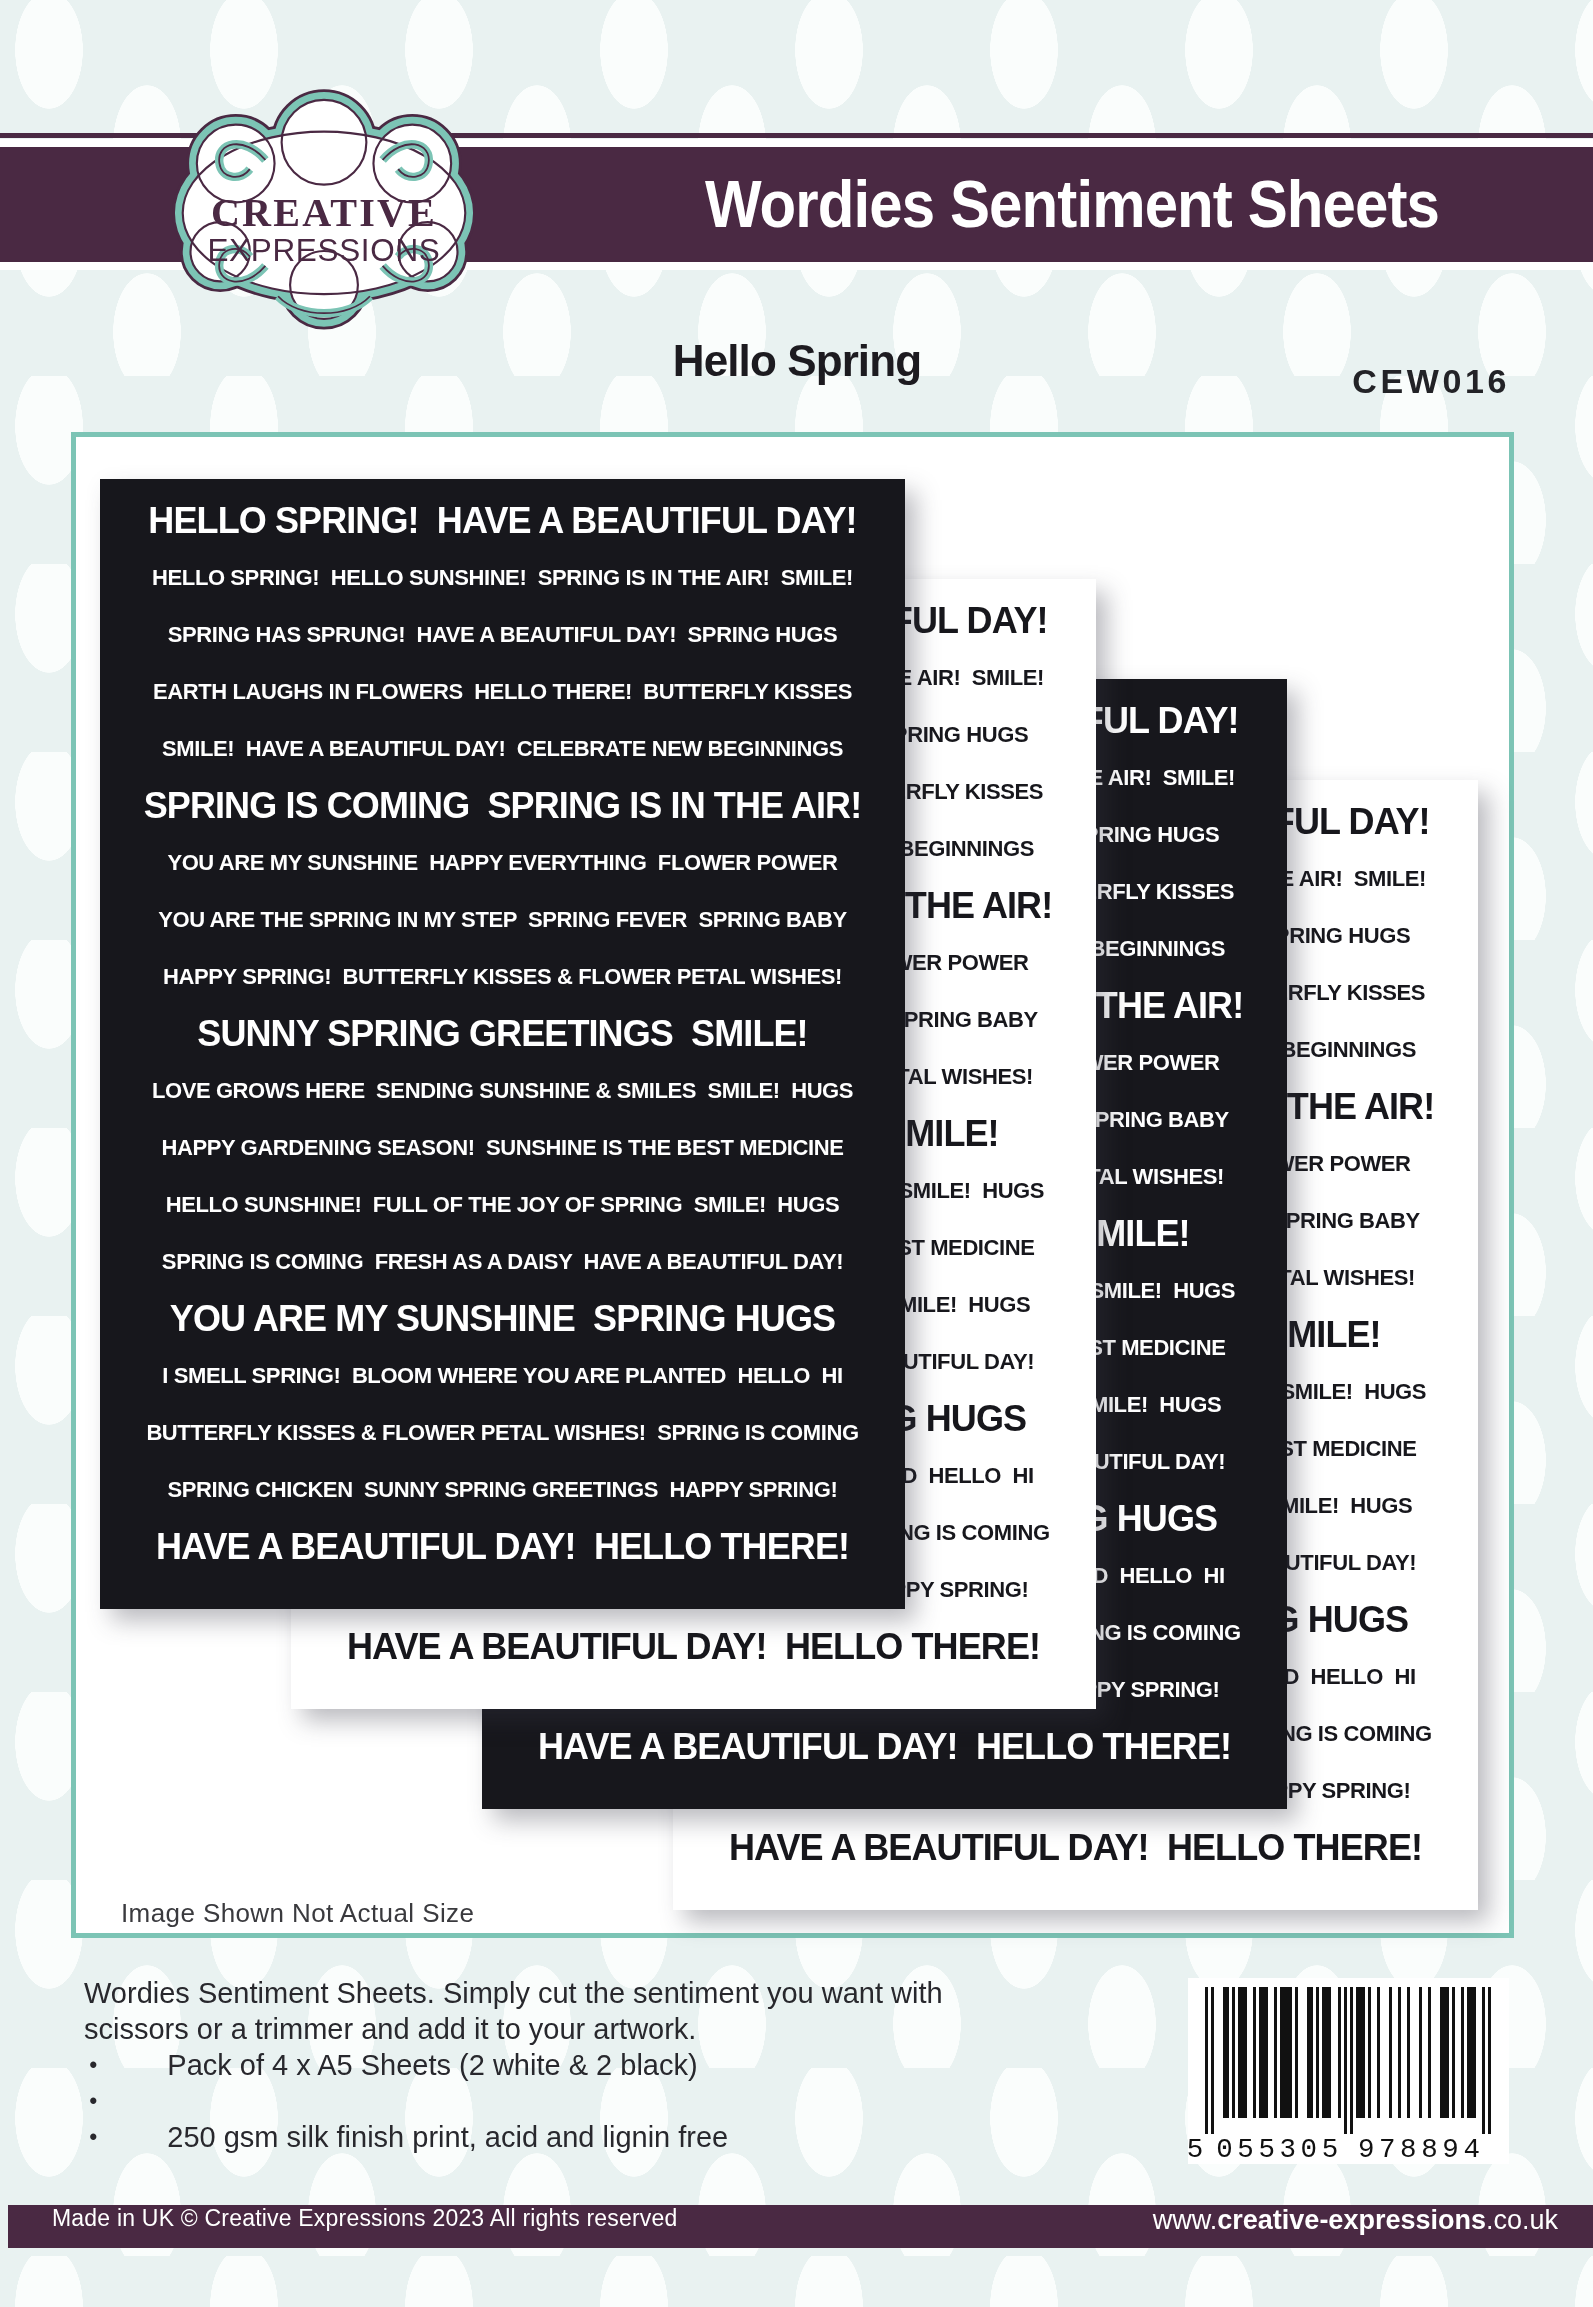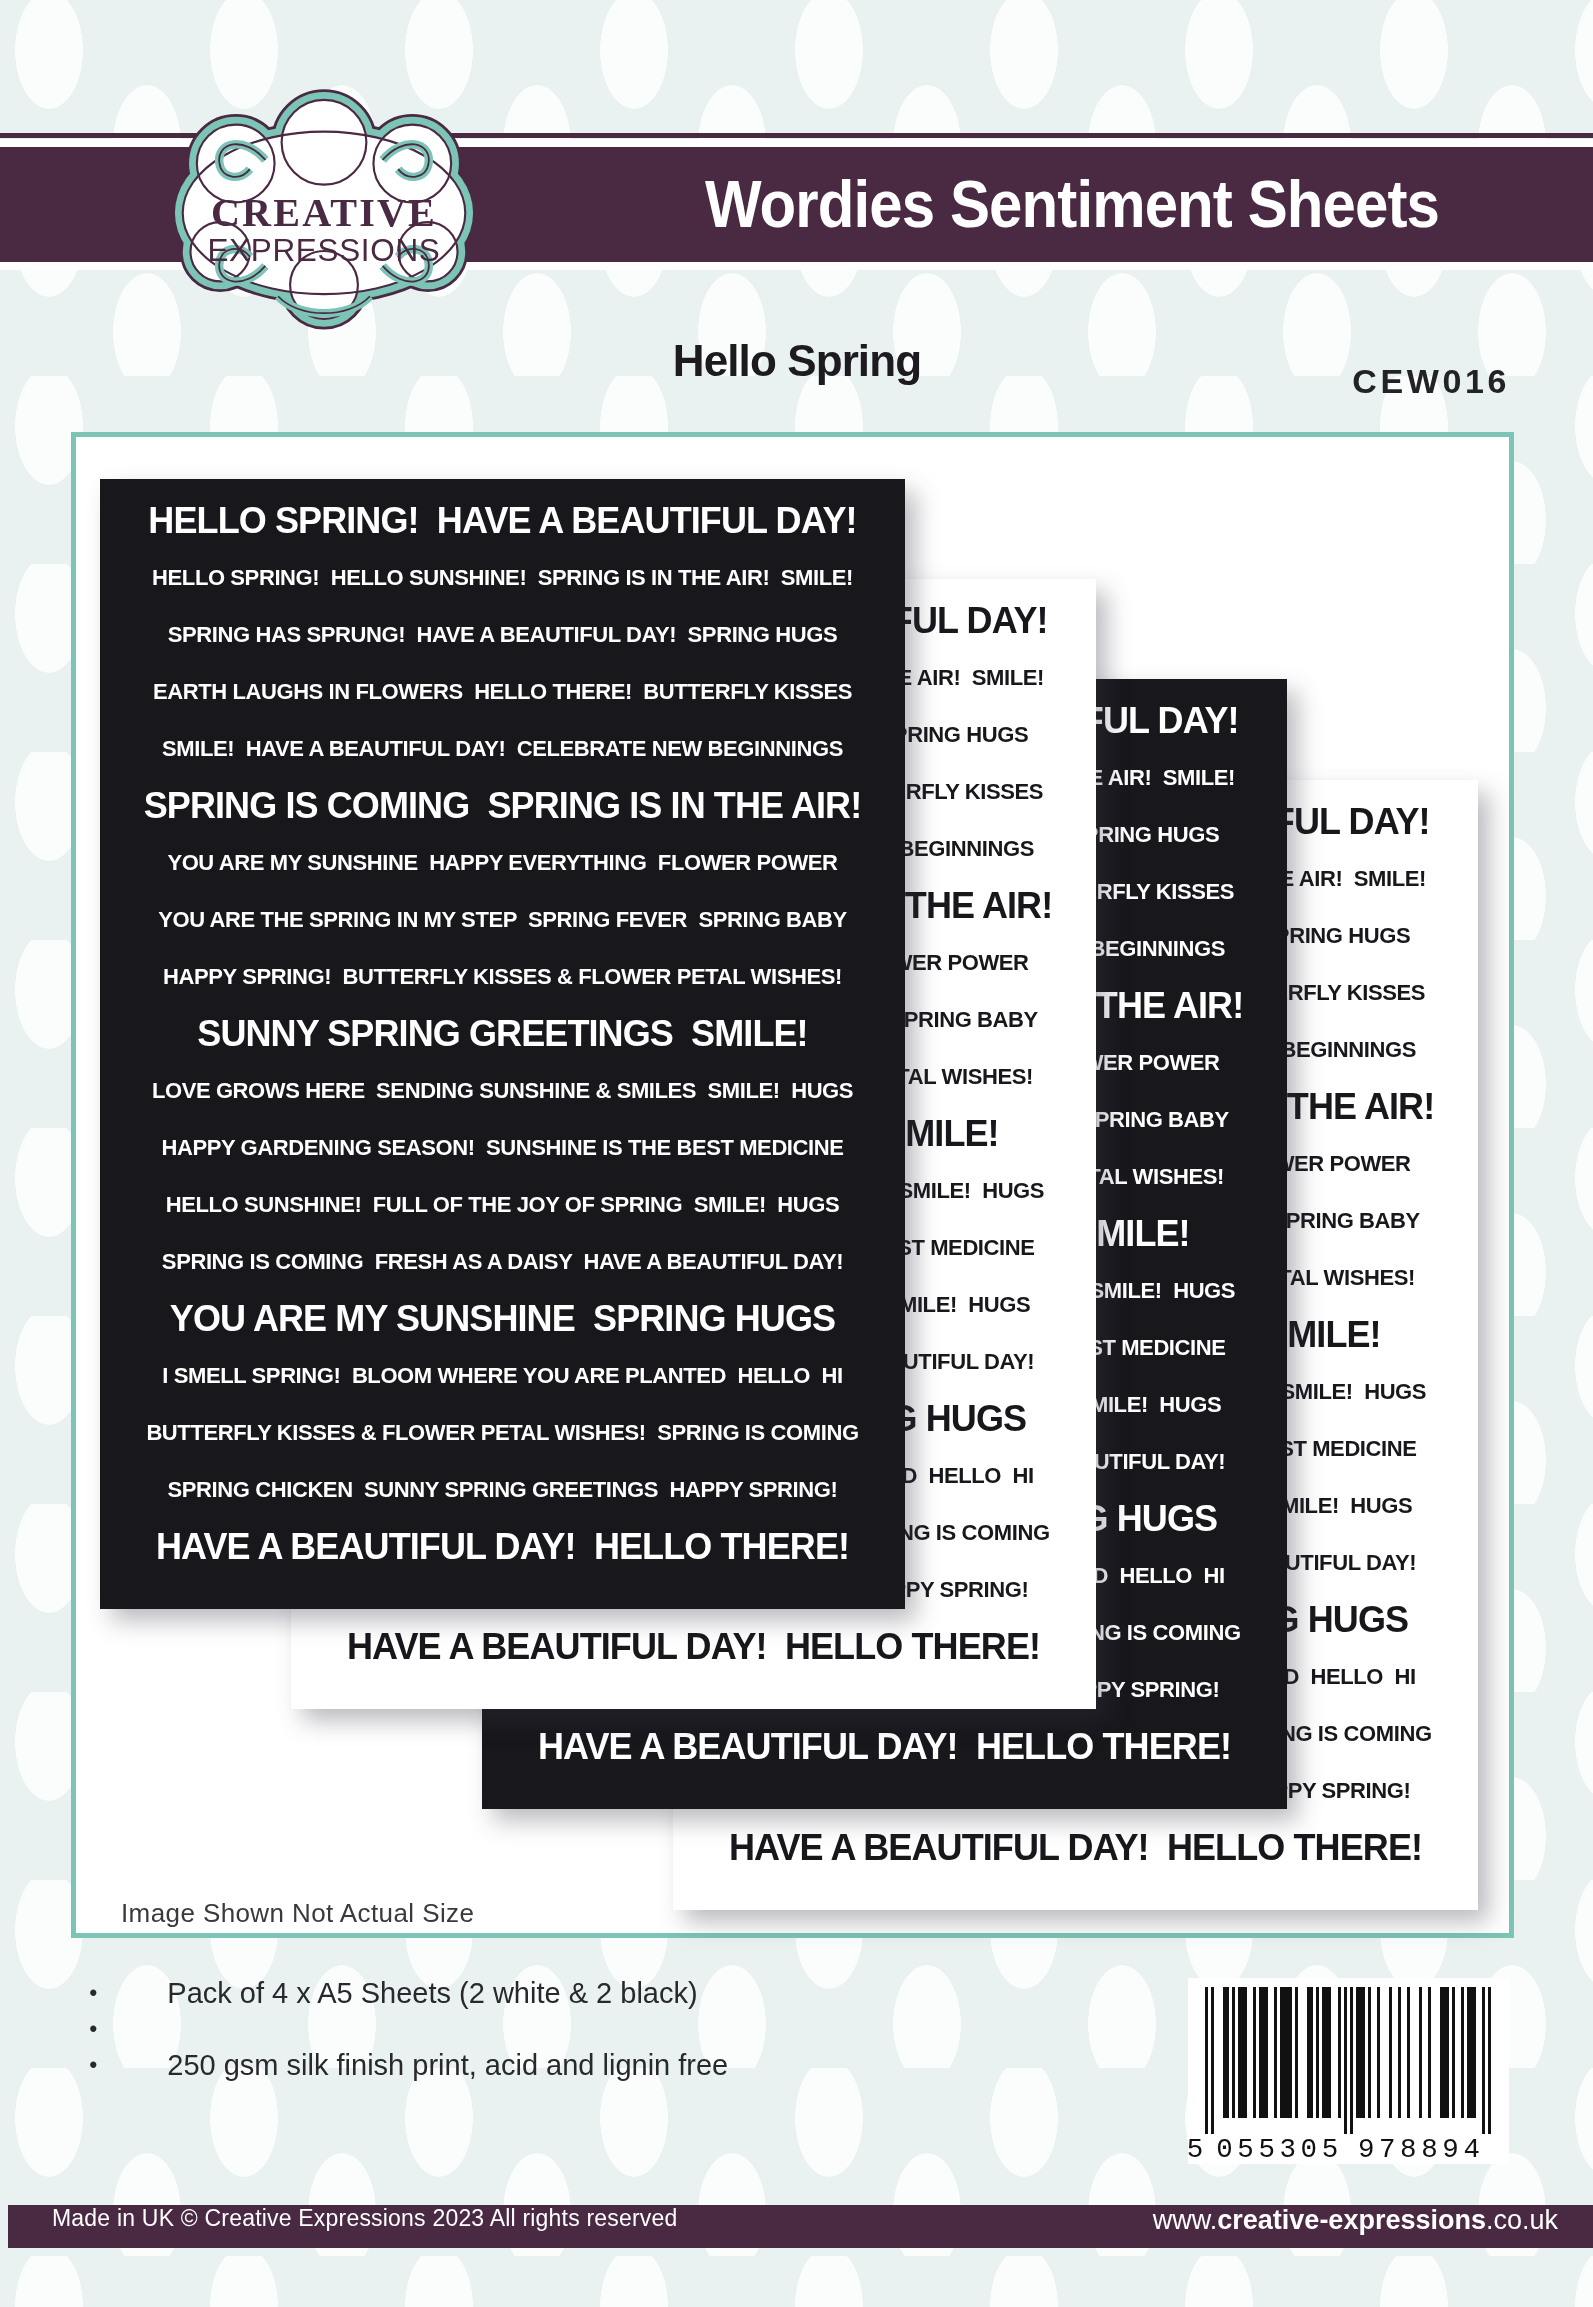--- a/index.html
+++ b/index.html
@@ -237,20 +237,22 @@
           <div class="line sm">I SMELL SPRING!  BLOOM WHERE YOU ARE PLANTED  HELLO  HI</div>
           <div class="line sm">BUTTERFLY KISSES &amp; FLOWER PETAL WISHES!  SPRING IS COMING</div>
           <div class="line sm">SPRING CHICKEN  SUNNY SPRING GREETINGS  HAPPY SPRING!</div>
           <div class="line lg">HAVE A BEAUTIFUL DAY!  HELLO THERE!</div>
         </div>
       </div>
     <div class="preview-note">Image Shown Not Actual Size</div>
   </div>
 
   <div class="description">
+    <div class="para-line">Wordies Sentiment Sheets. Simply cut the sentiment you want with</div>
+    <div class="para-line">scissors or a trimmer and add it to your artwork.</div>
     <div class="bullet-row">
       <span class="dot">•</span>
       <span class="btext">Pack of 4 x A5 Sheets (2 white &amp; 2 black)</span>
     </div>
     <div class="bullet-row">
       <span class="dot">•</span>
     </div>
     <div class="bullet-row">
       <span class="dot">•</span>
       <span class="btext">250 gsm silk finish print, acid and lignin free</span>

